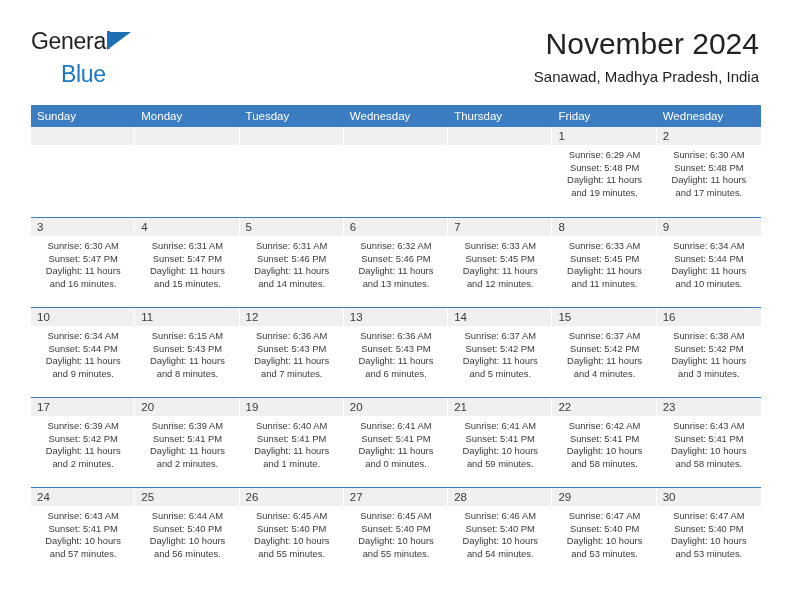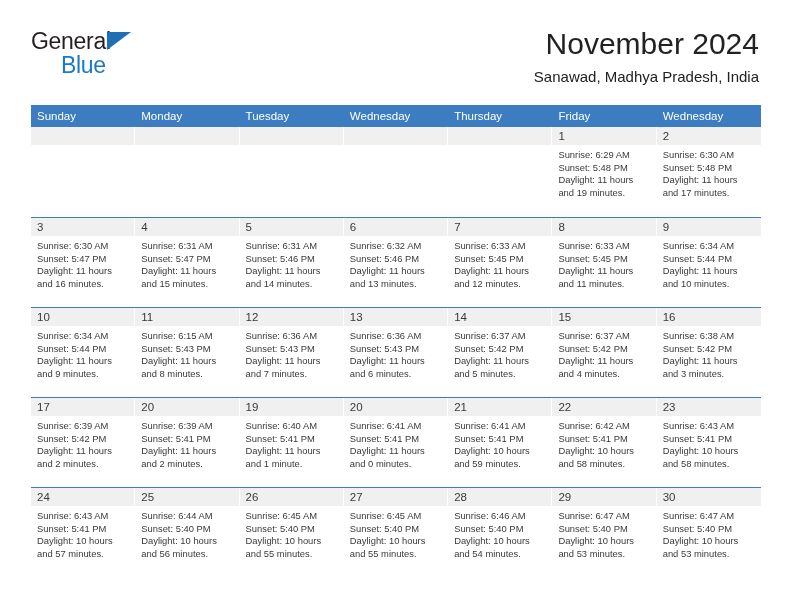--- a/index.html
+++ b/index.html
@@ -35,21 +35,21 @@
     position: absolute;
     left: 76px; top: 2px;
     width: 0; height: 0;
     border-left: 24px solid #1f6fb5;
     border-bottom: 18px solid transparent;
   }
   .logo-row2 {
     font-size: 23px;
     color: #1a7ac4;
     margin-left: 30px;
-    margin-top: 0;
+    margin-top: 9px;
     letter-spacing: -0.3px;
   }
   .title-block {
     position: absolute;
     right: 0; top: 0;
     text-align: right;
   }
   .cal-title {
     font-size: 30px;
     color: #222222;
@@ -108,20 +108,21 @@
     left: 6px; top: 2px;
     font-size: 11.5px;
     color: #3a3a3a;
     line-height: 14px;
   }
   .day-info {
     padding: 4px 6px 0 6px;
     font-size: 9.4px;
     line-height: 12.6px;
     color: #3a3a3a;
+    text-align: center;
   }
   .day-info div { white-space: nowrap; }
 </style>
 </head>
 <body>
 
 <div class="page">
 
   <div class="header">
     <div class="logo">

